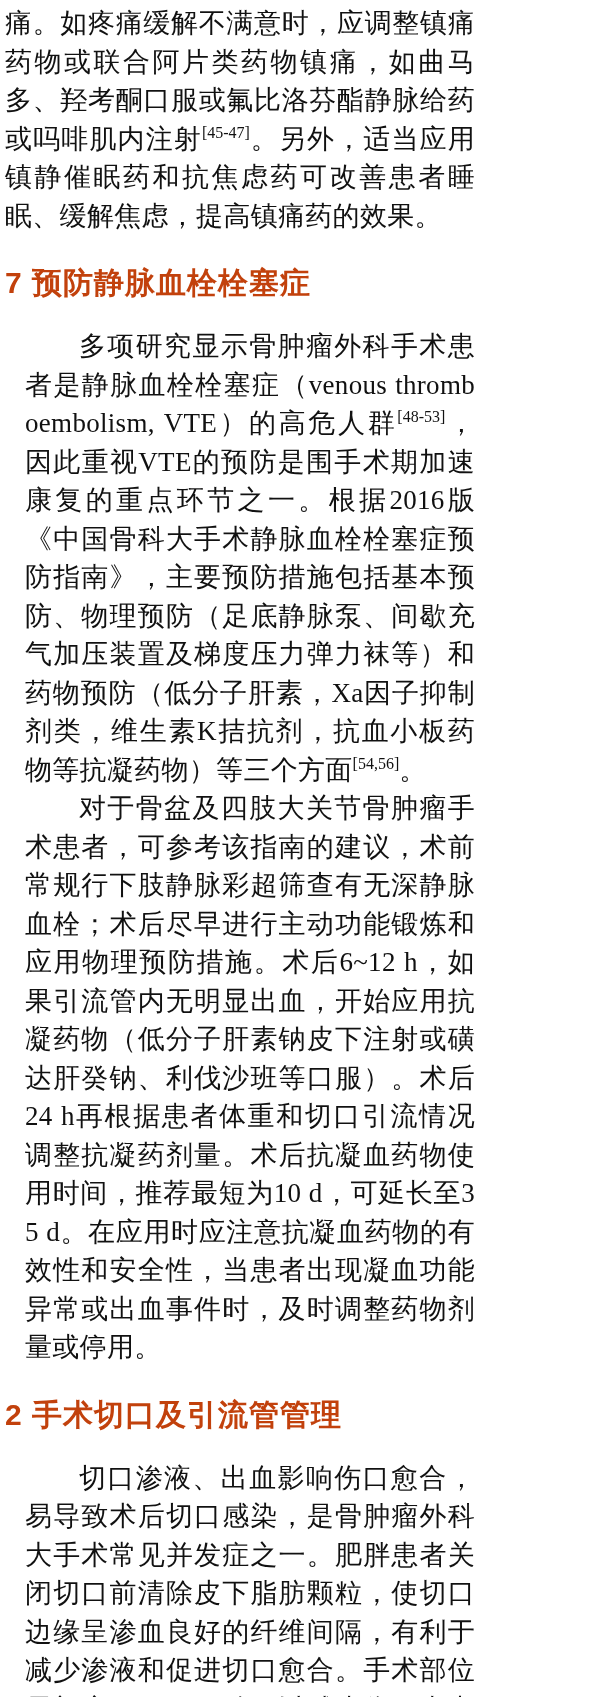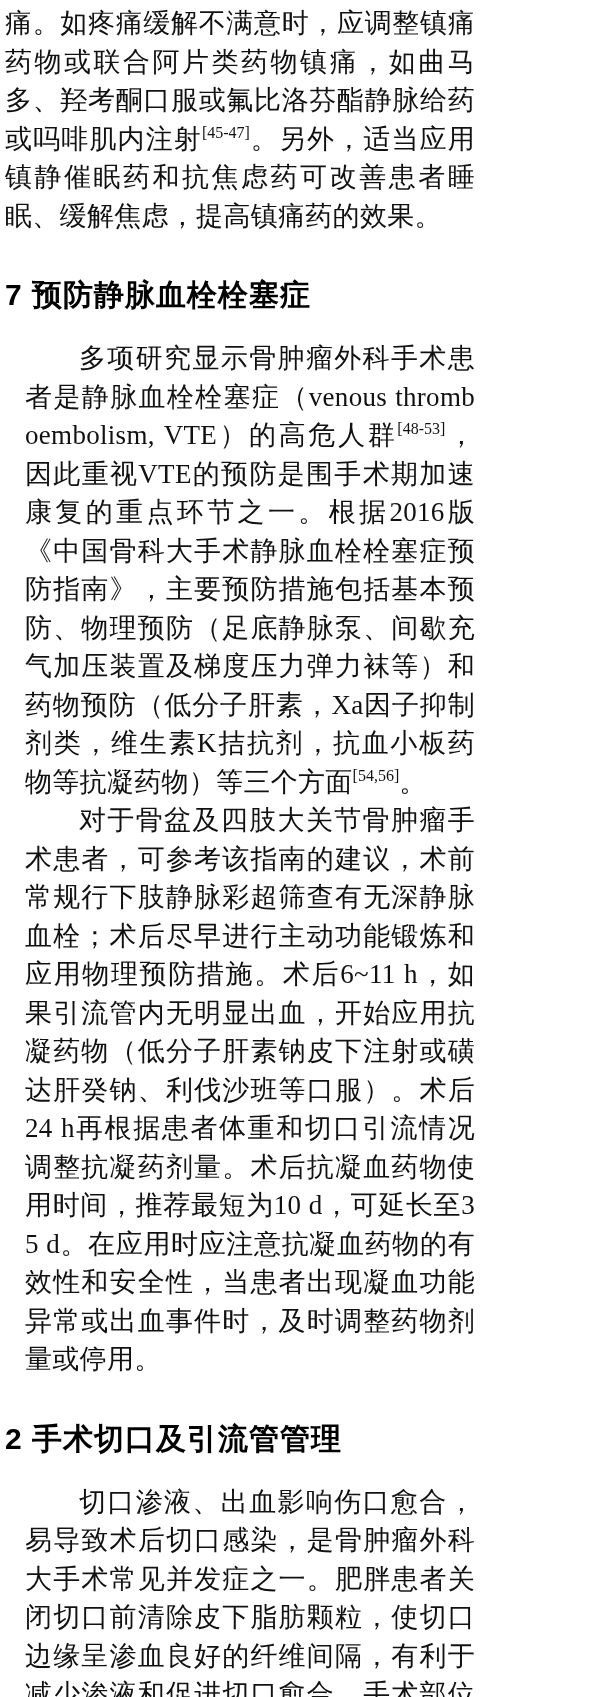--- a/index.html
+++ b/index.html
@@ -29,39 +29,39 @@
     text-justify: inter-ideograph;
     letter-spacing: 0.3px;
     word-break: break-all;
     color: #111111;
   }
   p.body-para.indent {
     text-indent: 2em;
     margin-left: 20px;
   }
   h2.section-heading {
-    margin: 42px 0 26px 0;
+    margin: 30px 0 26px 0;
     font-family: "Liberation Sans", "DejaVu Sans", sans-serif;
     font-weight: bold;
     font-size: 30px;
     line-height: 36px;
-    color: #000000;
+    color: #c2410c;
     letter-spacing: 1px;
   }
   sup.ref {
     font-size: 16px;
     line-height: 0;
     vertical-align: super;
     letter-spacing: 0;
   }
 </style>
 </head>
 <body>
 
 <div class="page">
     <p class="body-para">痛。如疼痛缓解不满意时，应调整镇痛药物或联合阿片类药物镇痛，如曲马多、羟考酮口服或氟比洛芬酯静脉给药或吗啡肌内注射<sup class="ref">[45-47]</sup>。另外，适当应用镇静催眠药和抗焦虑药可改善患者睡眠、缓解焦虑，提高镇痛药的效果。</p>
     <h2 class="section-heading">7 预防静脉血栓栓塞症</h2>
     <p class="body-para indent">多项研究显示骨肿瘤外科手术患者是静脉血栓栓塞症（venous thromboembolism, VTE）的高危人群<sup class="ref">[48-53]</sup>，因此重视VTE的预防是围手术期加速康复的重点环节之一。根据2016版《中国骨科大手术静脉血栓栓塞症预防指南》，主要预防措施包括基本预防、物理预防（足底静脉泵、间歇充气加压装置及梯度压力弹力袜等）和药物预防（低分子肝素，Xa因子抑制剂类，维生素K拮抗剂，抗血小板药物等抗凝药物）等三个方面<sup class="ref">[54,56]</sup>。</p>
-    <p class="body-para indent">对于骨盆及四肢大关节骨肿瘤手术患者，可参考该指南的建议，术前常规行下肢静脉彩超筛查有无深静脉血栓；术后尽早进行主动功能锻炼和应用物理预防措施。术后6~11 h，如果引流管内无明显出血，开始应用抗凝药物（低分子肝素钠皮下注射或磺达肝癸钠、利伐沙班等口服）。术后24 h再根据患者体重和切口引流情况调整抗凝药剂量。术后抗凝血药物使用时间，推荐最短为10 d，可延长至35 d。在应用时应注意抗凝血药物的有效性和安全性，当患者出现凝血功能异常或出血事件时，及时调整药物剂量或停用。</p>
+    <p class="body-para indent">对于骨盆及四肢大关节骨肿瘤手术患者，可参考该指南的建议，术前常规行下肢静脉彩超筛查有无深静脉血栓；术后尽早进行主动功能锻炼和应用物理预防措施。术后6~12 h，如果引流管内无明显出血，开始应用抗凝药物（低分子肝素钠皮下注射或磺达肝癸钠、利伐沙班等口服）。术后24 h再根据患者体重和切口引流情况调整抗凝药剂量。术后抗凝血药物使用时间，推荐最短为10 d，可延长至35 d。在应用时应注意抗凝血药物的有效性和安全性，当患者出现凝血功能异常或出血事件时，及时调整药物剂量或停用。</p>
     <h2 class="section-heading">2 手术切口及引流管管理</h2>
     <p class="body-para indent">切口渗液、出血影响伤口愈合，易导致术后切口感染，是骨肿瘤外科大手术常见并发症之一。肥胖患者关闭切口前清除皮下脂肪颗粒，使切口边缘呈渗血良好的纤维间隔，有利于减少渗液和促进切口愈合。手术部位局部应用氨甲环酸可以减少伤口内出血，抑制炎症反应<sup class="ref">[5,54]</sup>。</p>
     <p class="body-para indent">术后放置引流管可以减轻手术部位的肿胀及</p>
   </div>
 
 </body></html>

